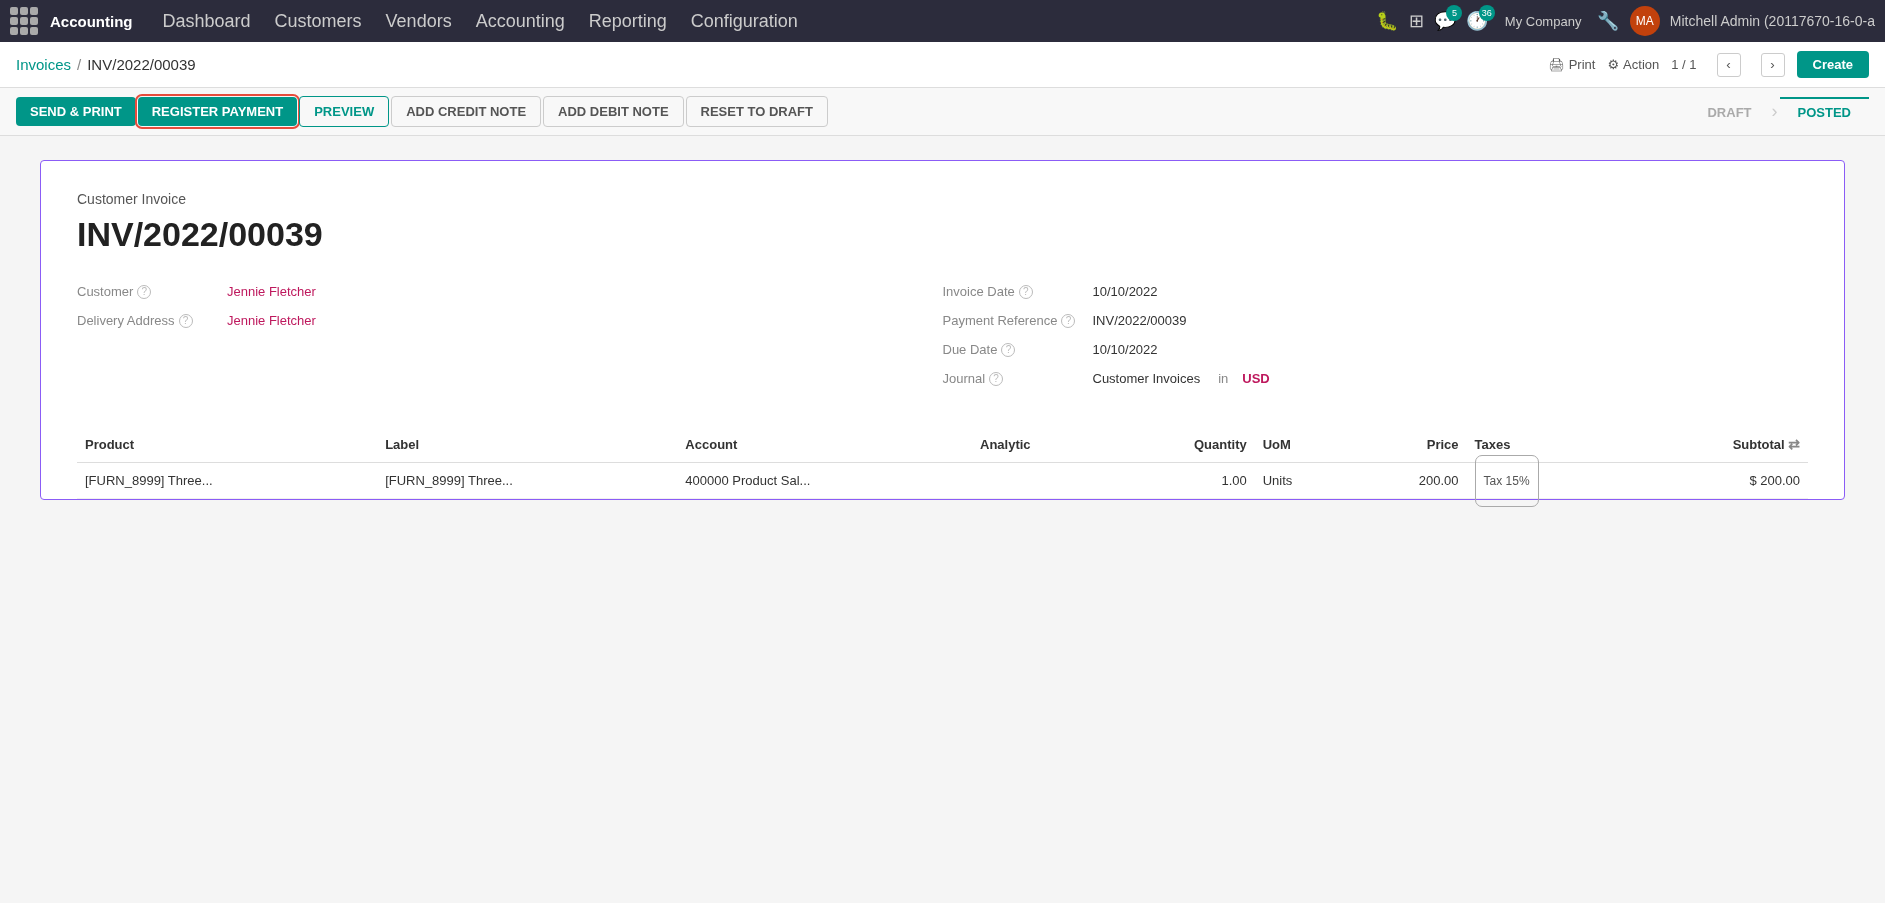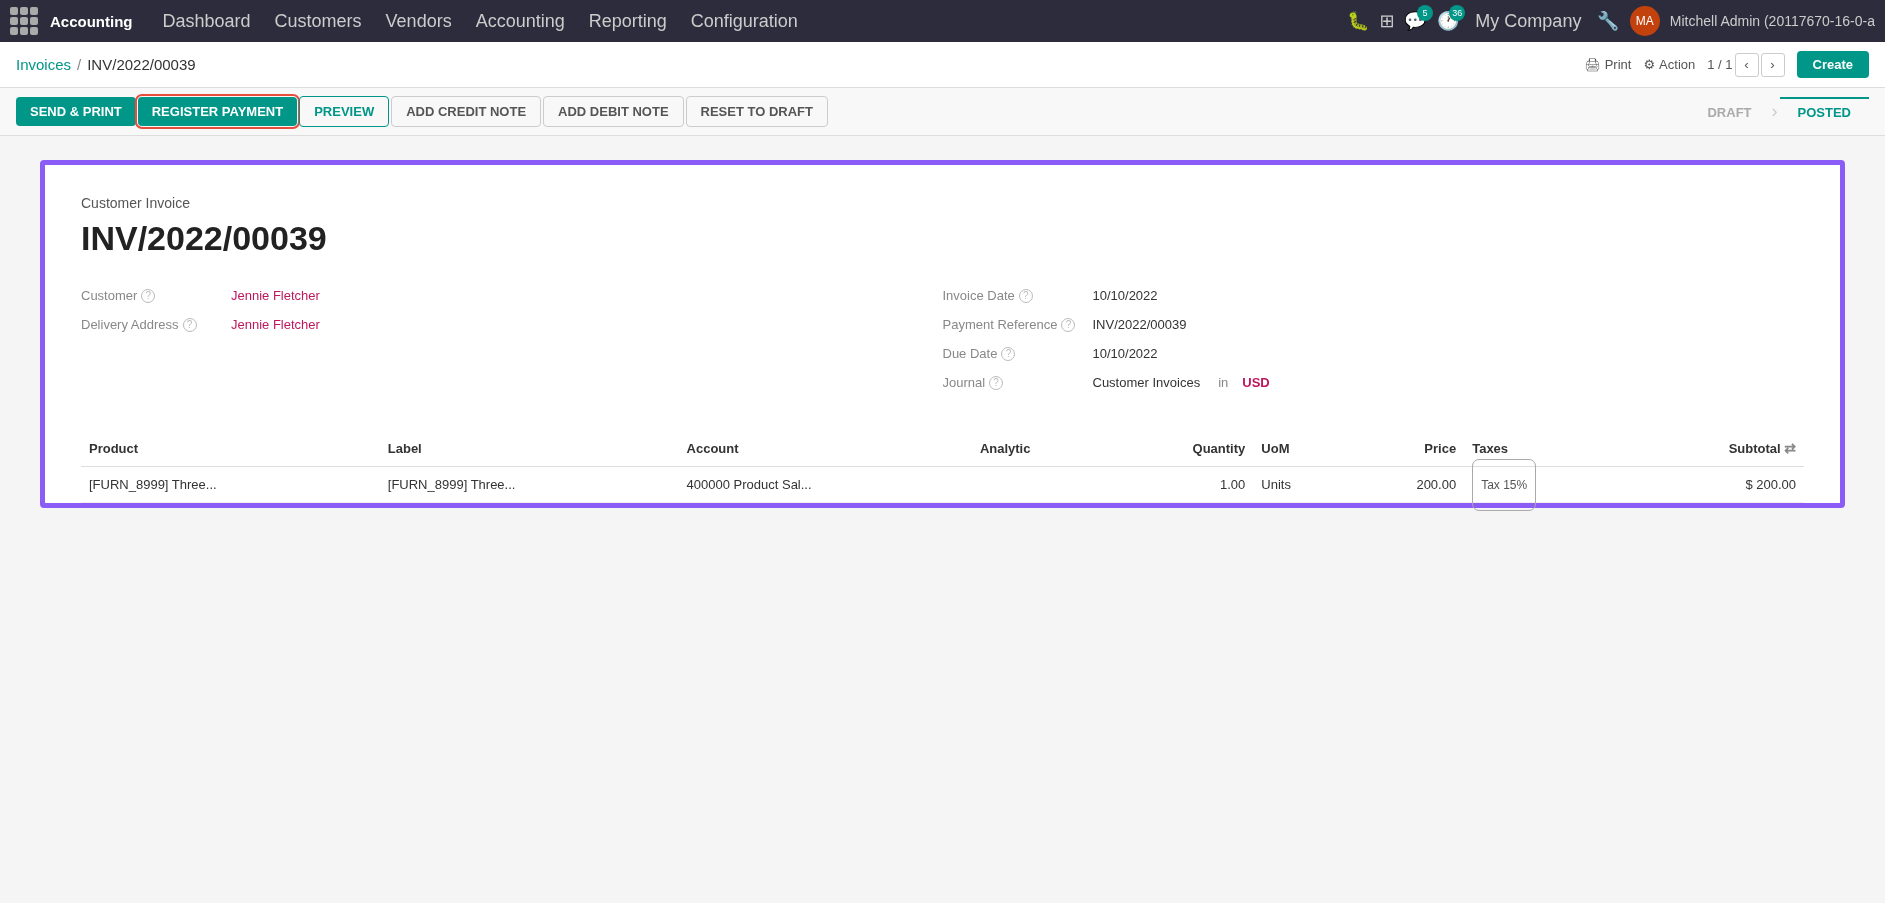--- a/index.html
+++ b/index.html
@@ -32,21 +32,21 @@
       margin-left: auto; display: flex; align-items: center; gap: 10px;
     }
     .nav-icon { color: #ccc; font-size: 18px; cursor: pointer; position: relative; }
     .badge {
       position: absolute; top: -5px; right: -6px;
       background: #009688; color: #fff;
       border-radius: 50%; font-size: 9px;
       width: 16px; height: 16px;
       display: flex; align-items: center; justify-content: center;
     }
-    .nav-company { color: #ccc; font-size: 18px; margin: 0 6px; }
+    .nav-company { color: #ccc; font-size: 13px; margin: 0 6px; }
     .nav-avatar {
       width: 30px; height: 30px; border-radius: 50%;
       background: #c2410c; display: flex; align-items: center; justify-content: center;
       color: #fff; font-size: 12px; overflow: hidden;
     }
     .nav-username { color: #ccc; font-size: 14px; text-align: right; }
 
     
     .breadcrumb-bar {
       background: #fff;
@@ -68,21 +68,21 @@
     }
     .btn-print {
       background: none; border: none; cursor: pointer;
       color: #555; font-size: 13px; display: flex; align-items: center; gap: 4px;
     }
     .btn-action {
       background: none; border: none; cursor: pointer;
       color: #555; font-size: 13px; display: flex; align-items: center; gap: 4px;
     }
     .pagination {
-      display: flex; align-items: center; gap: 2px; color: #555; font-size: 13px;
+      display: flex; align-items: center; gap: 20px; color: #555; font-size: 13px;
     }
     .pag-btn {
       background: none; border: 1px solid #ccc; border-radius: 3px;
       width: 24px; height: 24px; cursor: pointer; color: #555;
       display: flex; align-items: center; justify-content: center;
     }
     .btn-create {
       background: #009688; color: #fff; border: none;
       padding: 6px 16px; border-radius: 4px; cursor: pointer;
       font-size: 13px; font-weight: bold;
@@ -129,21 +129,21 @@
     }
 
     
     .main-content {
       padding: 24px 40px;
       background: #f5f5f5;
       min-height: calc(100vh - 130px);
     }
     .invoice-card {
       background: #fff;
-      border: 5px solid #8b5cf6;
+      border: 1px solid #8b5cf6;
       border-radius: 4px;
       padding: 30px 36px 0 36px;
     }
     .invoice-type-label { font-size: 14px; color: #555; margin-bottom: 8px; }
     .invoice-number { font-size: 34px; font-weight: bold; color: #222; margin-bottom: 24px; }
 
     .form-grid {
       display: grid;
       grid-template-columns: 1fr 1fr;
       gap: 0;

